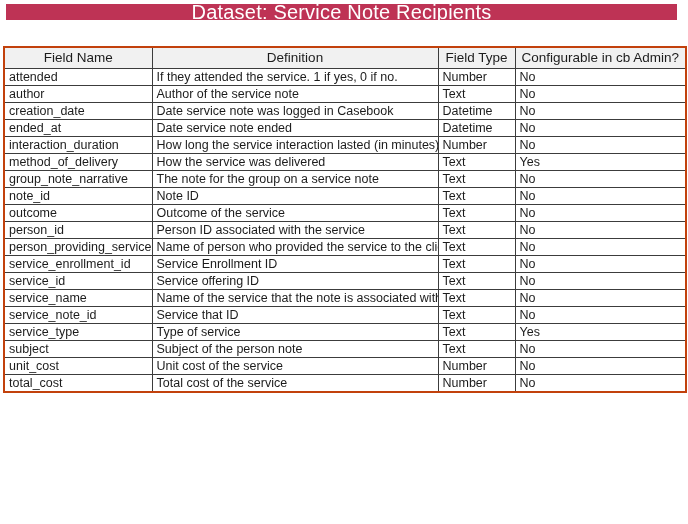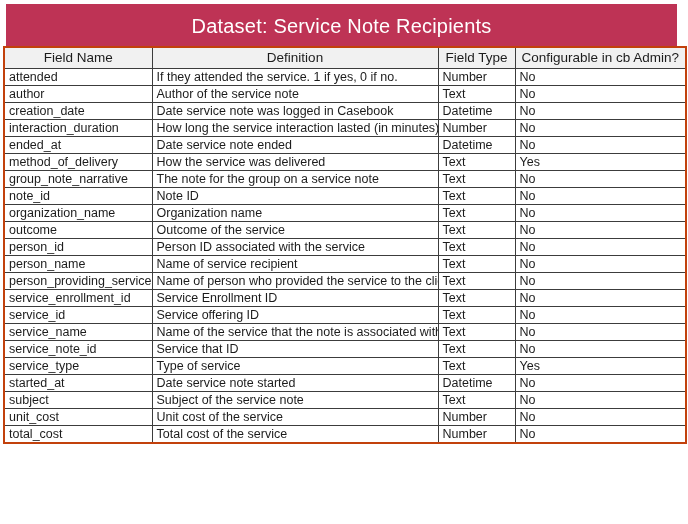--- a/index.html
+++ b/index.html
@@ -5,21 +5,21 @@
   * { box-sizing: border-box; }
   html, body {
     margin: 0; padding: 0;
     width: 688px; height: 524px;
     background: #ffffff;
     font-family: "Liberation Sans", "DejaVu Sans", sans-serif;
   }
   .banner {
     position: absolute;
     left: 6px; top: 4px;
-    width: 671px; height: 44px;
+    width: 671px; height: 16px;
     background: #BE3355;
     color: #ffffff;
     display: flex;
     align-items: center;
     justify-content: center;
     font-size: 20px;
     letter-spacing: 0.2px;
   }
   table.dict {
     position: absolute;
@@ -91,29 +91,29 @@
         <td>Text</td>
         <td>No</td>
       </tr>
       <tr>
         <td>creation_date</td>
         <td>Date service note was logged in Casebook</td>
         <td>Datetime</td>
         <td>No</td>
       </tr>
       <tr>
+        <td>ended_at</td>
+        <td>Date service note ended</td>
+        <td>Datetime</td>
+        <td>No</td>
+      </tr>
+      <tr>
         <td>interaction_duration</td>
         <td>How long the service interaction lasted (in minutes)</td>
         <td>Number</td>
-        <td>No</td>
-      </tr>
-      <tr>
-        <td>ended_at</td>
-        <td>Date service note ended</td>
-        <td>Datetime</td>
         <td>No</td>
       </tr>
       <tr>
         <td>method_of_delivery</td>
         <td>How the service was delivered</td>
         <td>Text</td>
         <td>Yes</td>
       </tr>
       <tr>
         <td>group_note_narrative</td>
@@ -121,40 +121,28 @@
         <td>Text</td>
         <td>No</td>
       </tr>
       <tr>
         <td>note_id</td>
         <td>Note ID</td>
         <td>Text</td>
         <td>No</td>
       </tr>
       <tr>
-        <td>organization_name</td>
-        <td>Organization name</td>
-        <td>Text</td>
-        <td>No</td>
-      </tr>
-      <tr>
         <td>outcome</td>
         <td>Outcome of the service</td>
         <td>Text</td>
         <td>No</td>
       </tr>
       <tr>
         <td>person_id</td>
         <td>Person ID associated with the service</td>
-        <td>Text</td>
-        <td>No</td>
-      </tr>
-      <tr>
-        <td>person_name</td>
-        <td>Name of service recipient</td>
         <td>Text</td>
         <td>No</td>
       </tr>
       <tr>
         <td>person_providing_service</td>
         <td>Name of person who provided the service to the client</td>
         <td>Text</td>
         <td>No</td>
       </tr>
       <tr>
@@ -181,28 +169,22 @@
         <td>Text</td>
         <td>No</td>
       </tr>
       <tr>
         <td>service_type</td>
         <td>Type of service</td>
         <td>Text</td>
         <td>Yes</td>
       </tr>
       <tr>
-        <td>started_at</td>
-        <td>Date service note started</td>
-        <td>Datetime</td>
-        <td>No</td>
-      </tr>
-      <tr>
         <td>subject</td>
-        <td>Subject of the service note</td>
+        <td>Subject of the person note</td>
         <td>Text</td>
         <td>No</td>
       </tr>
       <tr>
         <td>unit_cost</td>
         <td>Unit cost of the service</td>
         <td>Number</td>
         <td>No</td>
       </tr>
       <tr>

